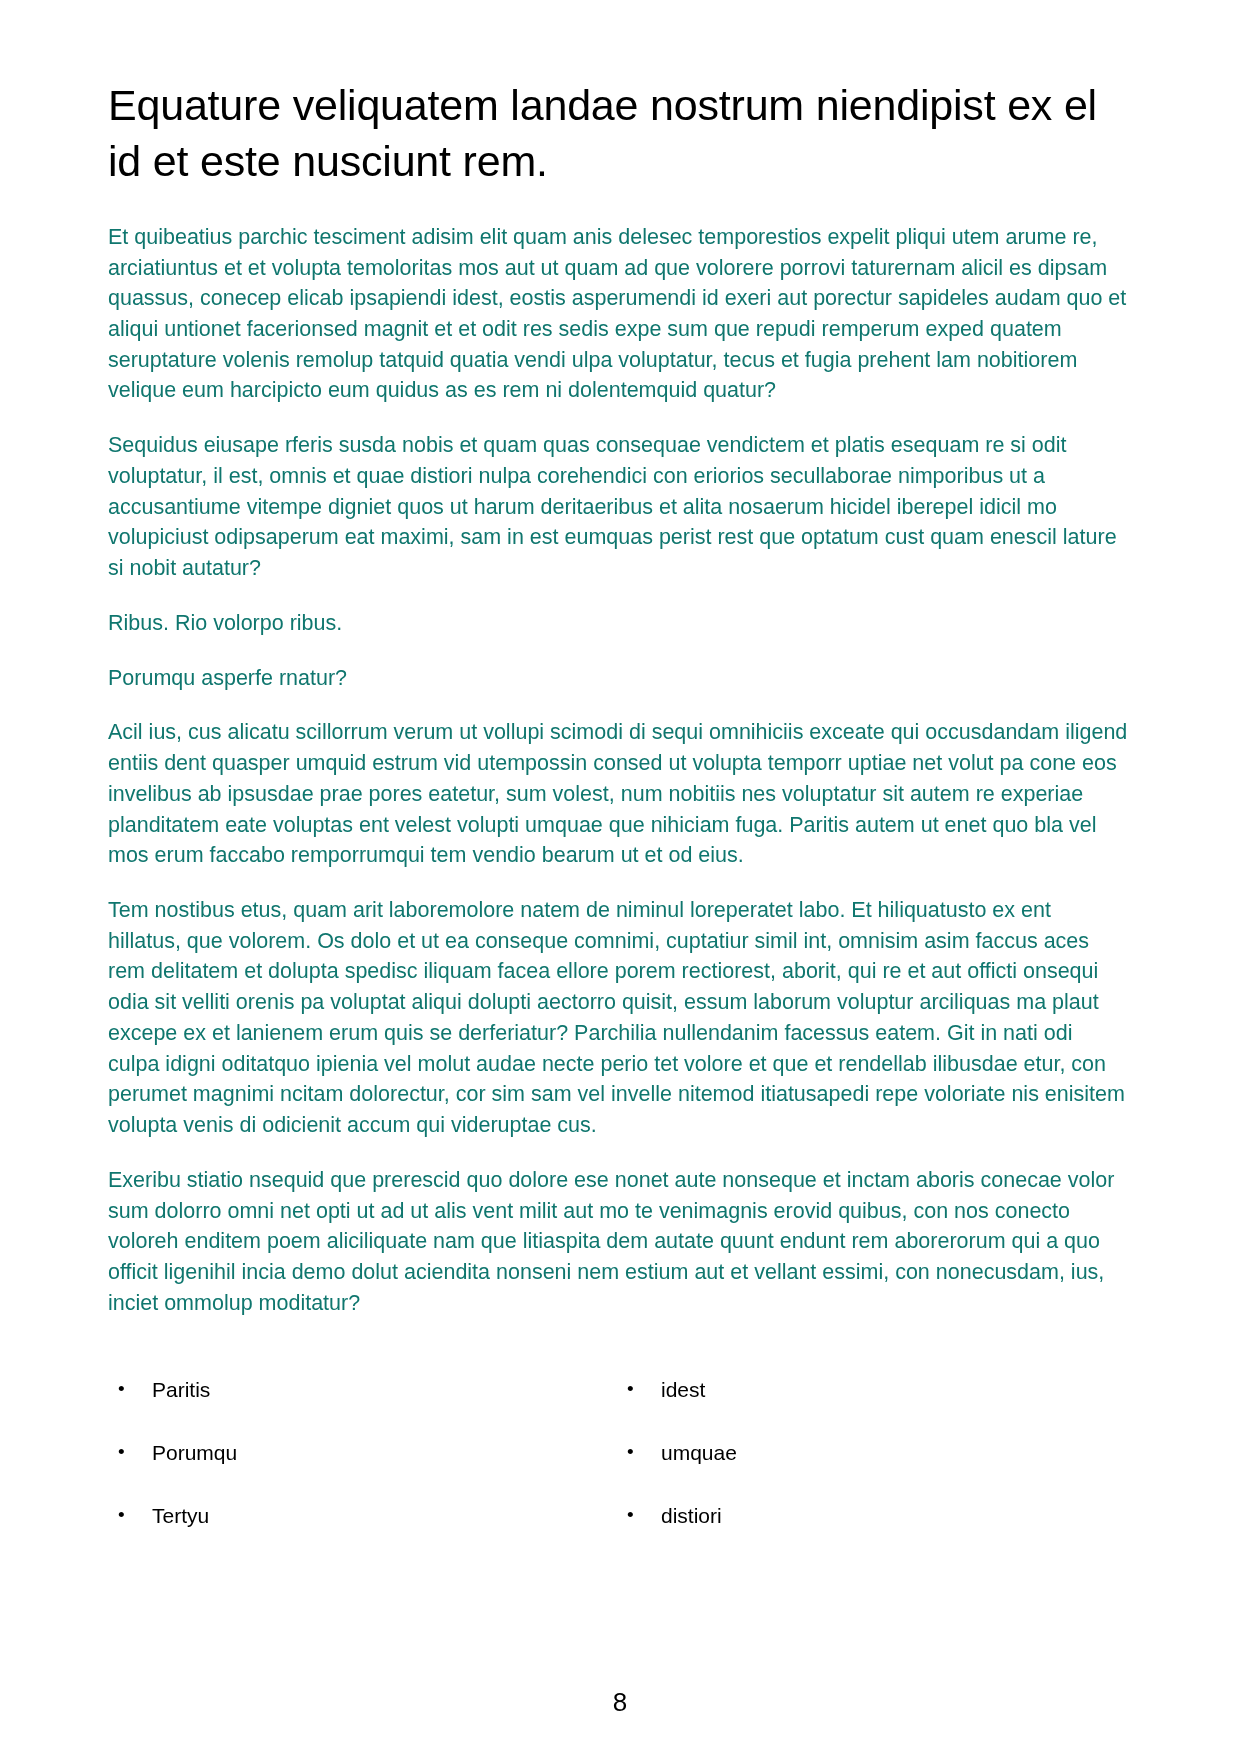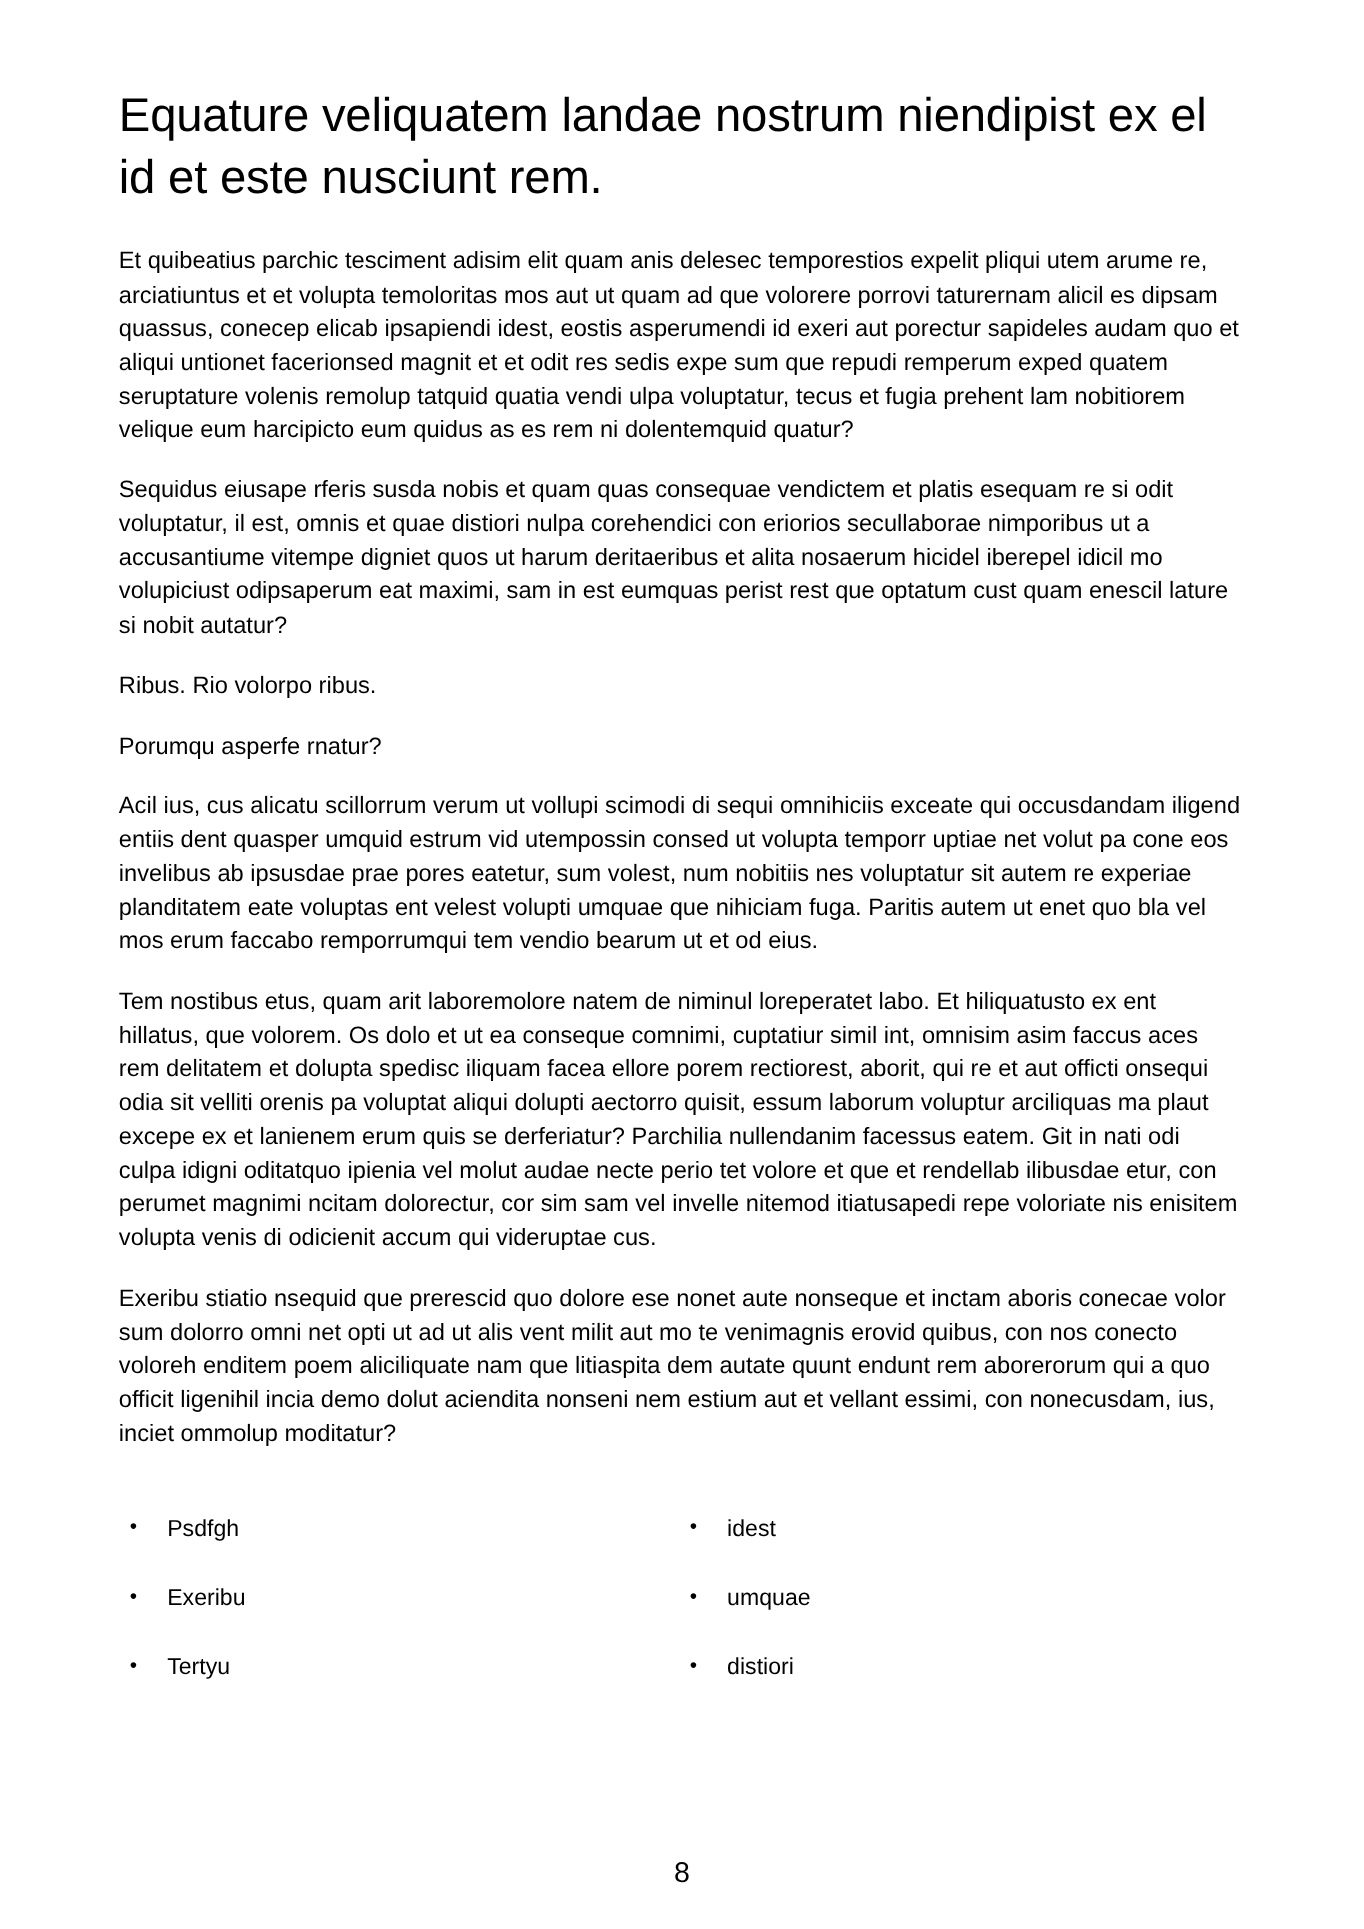--- a/index.html
+++ b/index.html
@@ -32,21 +32,21 @@
     font-weight: 400;
     letter-spacing: -0.2px;
     margin: 0 0 32px 0;
     color: #000;
     max-width: 1000px;
   }
   .body-text {
     font-size: 21.5px;
     line-height: 1.43;
     margin: 0 0 24px 0;
-    color: #000000;
+    color: #0f766e;
     text-align: left;
     max-width: 1022px;
   }
   .body-text:last-of-type {
     margin-bottom: 0;
   }
   .bullet-section {
     margin-top: 58px;
     display: flex;
     flex-direction: row;
@@ -97,25 +97,25 @@
   <p class="body-text">Ribus. Rio volorpo ribus.</p>
   <p class="body-text">Porumqu asperfe rnatur?</p>
   <p class="body-text">Acil ius, cus alicatu scillorrum verum ut vollupi scimodi di sequi omnihiciis exceate qui occusdandam iligend entiis dent quasper umquid estrum vid utempossin consed ut volupta temporr uptiae net volut pa cone eos invelibus ab ipsusdae prae pores eatetur, sum volest, num nobitiis nes voluptatur sit autem re experiae planditatem eate voluptas ent velest volupti umquae que nihiciam fuga. Paritis autem ut enet quo bla vel mos erum faccabo remporrumqui tem vendio bearum ut et od eius.</p>
   <p class="body-text">Tem nostibus etus, quam arit laboremolore natem de niminul loreperatet labo. Et hiliquatusto ex ent hillatus, que volorem. Os dolo et ut ea conseque comnimi, cuptatiur simil int, omnisim asim faccus aces rem delitatem et dolupta spedisc iliquam facea ellore porem rectiorest, aborit, qui re et aut officti onsequi odia sit velliti orenis pa voluptat aliqui dolupti aectorro quisit, essum laborum voluptur arciliquas ma plaut excepe ex et lanienem erum quis se derferiatur? Parchilia nullendanim facessus eatem. Git in nati odi culpa idigni oditatquo ipienia vel molut audae necte perio tet volore et que et rendellab ilibusdae etur, con perumet magnimi ncitam dolorectur, cor sim sam vel invelle nitemod itiatusapedi repe voloriate nis enisitem volupta venis di odicienit accum qui videruptae cus.</p>
   <p class="body-text">Exeribu stiatio nsequid que prerescid quo dolore ese nonet aute nonseque et inctam aboris conecae volor sum dolorro omni net opti ut ad ut alis vent milit aut mo te venimagnis erovid quibus, con nos conecto voloreh enditem poem aliciliquate nam que litiaspita dem autate quunt endunt rem aborerorum qui a quo officit ligenihil incia demo dolut aciendita nonseni nem estium aut et vellant essimi, con nonecusdam, ius, inciet ommolup moditatur?</p>
 
   <div class="bullet-section">
     <div class="bullet-col left">
       <div class="bullet-row">
         <span class="bullet-mark">•</span>
-        <span class="bullet-label">Psdfgh</span>
+        <span class="bullet-label">Paritis</span>
       </div>
       <div class="bullet-row">
         <span class="bullet-mark">•</span>
-        <span class="bullet-label">Exeribu</span>
+        <span class="bullet-label">Porumqu</span>
       </div>
       <div class="bullet-row">
         <span class="bullet-mark">•</span>
         <span class="bullet-label">Tertyu</span>
       </div>
     </div>
     <div class="bullet-col right">
       <div class="bullet-row">
         <span class="bullet-mark">•</span>
         <span class="bullet-label">idest</span>

